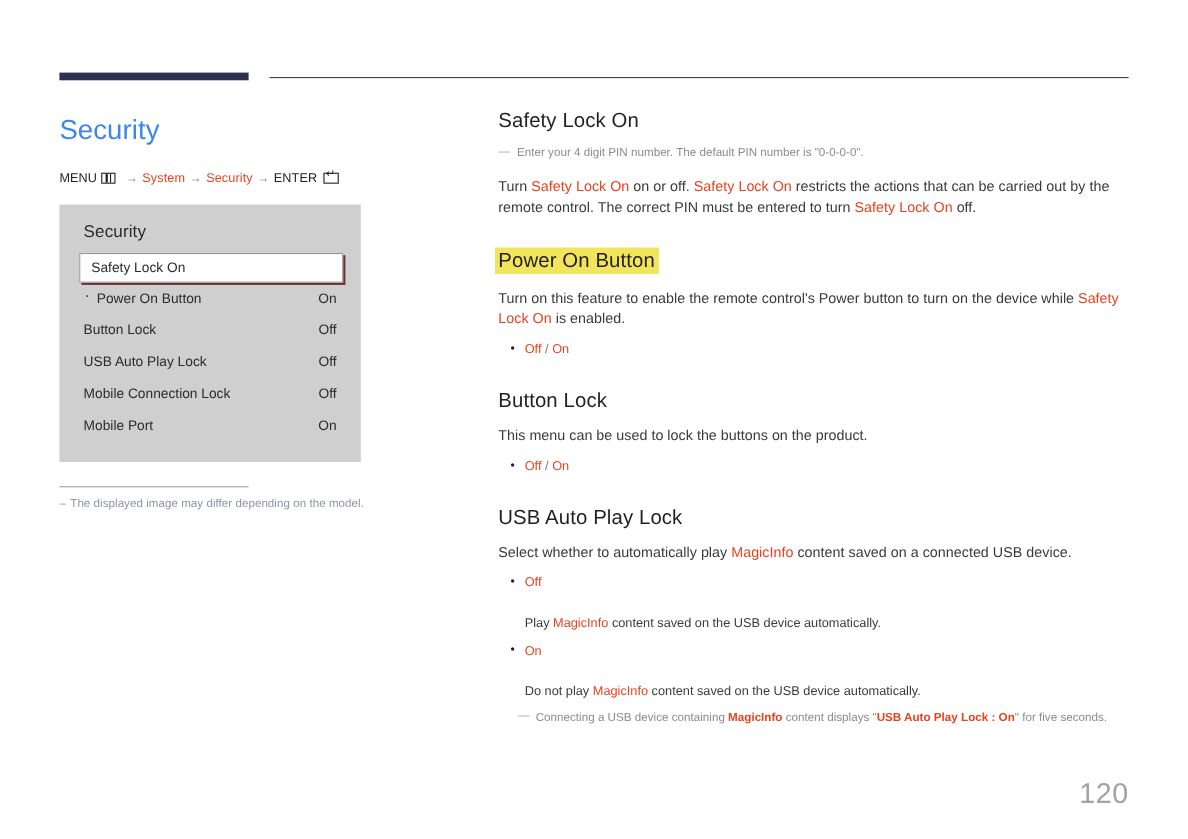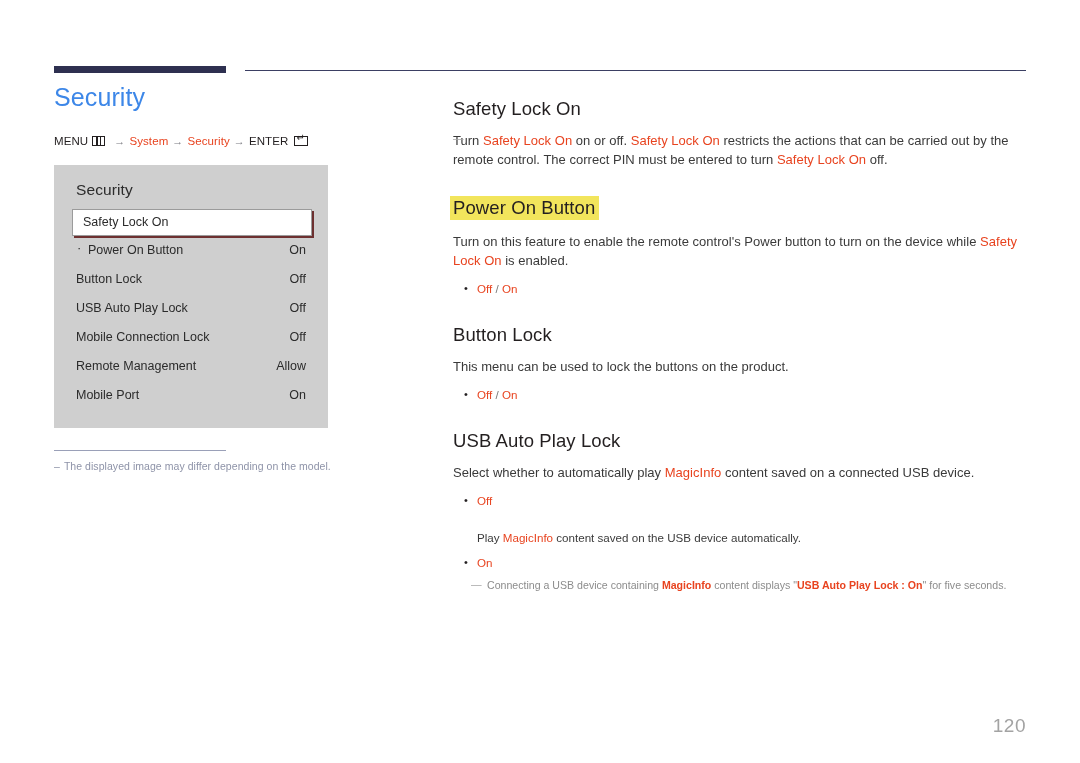--- a/index.html
+++ b/index.html
@@ -30,21 +30,21 @@
   .rule-thin {
     position: absolute;
     left: 245px; top: 70px;
     width: 781px; height: 1px;
     background: #3b3f63;
   }
 
   
   .left-col {
     position: absolute;
-    left: 54px; top: 84px;
+    left: 54px; top: 105px;
     width: 360px;
   }
   .page-title {
     font-size: 25px;
     font-weight: normal;
     color: #3d87e8;
     letter-spacing: 0.1px;
     margin: 0;
     line-height: 1.1;
   }
@@ -249,21 +249,21 @@
     left: 18px; top: -1px;
     color: #a8a8a8;
   }
   .sub-note .accent { color: #e8431f; font-weight: bold; }
   .sub-note b.mi { color: #e8431f; font-weight: bold; }
 
   
   .page-num {
     position: absolute;
     right: 54px; bottom: 26px;
-    font-size: 19px;
+    font-size: 26px;
     color: #a3a3a3;
     letter-spacing: 0.5px;
   }
 </style>
 </head>
 <body>
 
 <div class="top-rules">
   <div class="rule-thick"></div>
   <div class="rule-thin"></div>
@@ -302,44 +302,41 @@
     </div>
     <div class="osd-row">
       <span class="osd-label">USB Auto Play Lock</span>
       <span class="osd-value">Off</span>
     </div>
     <div class="osd-row">
       <span class="osd-label">Mobile Connection Lock</span>
       <span class="osd-value">Off</span>
     </div>
     <div class="osd-row">
-      <span class="osd-label">Remote Management</span>
-      <span class="osd-value">Allow</span>
-    </div>
-    <div class="osd-row">
       <span class="osd-label">Mobile Port</span>
       <span class="osd-value">On</span>
     </div>
   </div>
 
   <div class="footnote-wrap">
     <div class="footnote-rule"></div>
     <div class="footnote">
       <span class="dash">–</span><span>The displayed image may differ depending on the model.</span>
     </div>
   </div>
 </div>
 
 <div class="right-col">
 
   <div class="sec-block">
     <h2 class="sec-head">Safety Lock On</h2>
 
     <div class="note">
       <span class="ndash">—</span>
+      <span>Enter your 4 digit PIN number. The default PIN number is "0-0-0-0".</span>
     </div>
 
     <p class="body"><span>Turn </span><span class="accent">Safety Lock On</span><span> on or off. </span><span class="accent">Safety Lock On</span><span> restricts the actions that can be carried out by the remote control. The correct PIN must be entered to turn </span><span class="accent">Safety Lock On</span><span> off.</span></p>
   </div>
 
   <div class="sec-block">
     <h2 class="sec-head hl">Power On Button</h2>
 
     <p class="body"><span>Turn on this feature to enable the remote control's Power button to turn on the device while </span><span class="accent">Safety Lock On</span><span> is enabled.</span></p>
 
@@ -372,20 +369,21 @@
 
     <ul class="bullets">
       <li>
         <span class="dot">•</span>
         <span class="opt">Off</span>
         <span class="desc"><span>Play </span><span class="accent">MagicInfo</span><span> content saved on the USB device automatically.</span></span>
       </li>
       <li>
         <span class="dot">•</span>
         <span class="opt">On</span>
+        <span class="desc"><span>Do not play </span><span class="accent">MagicInfo</span><span> content saved on the USB device automatically.</span></span>
       </li>
     </ul>
 
     <div class="sub-note">
       <span class="ndash">—</span><span>Connecting a USB device containing </span><b class="mi">MagicInfo</b><span> content displays "</span><span class="accent">USB Auto Play Lock : On</span><span>" for five seconds.</span>
     </div>
   </div>
 
 </div>
 

